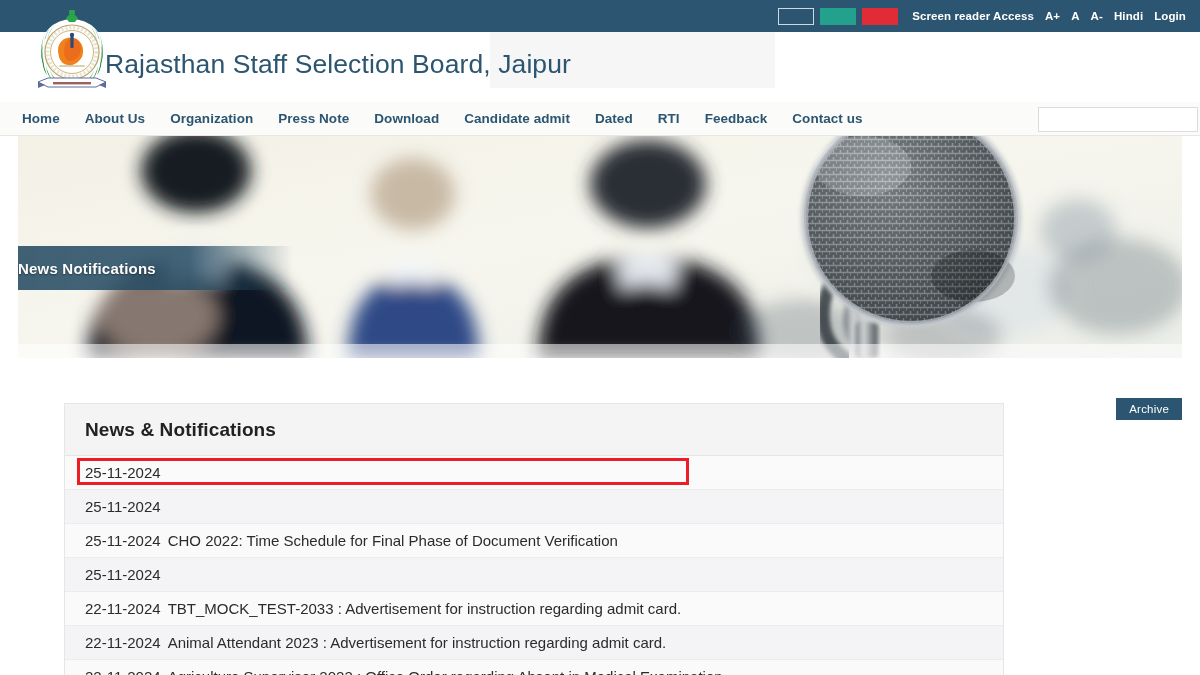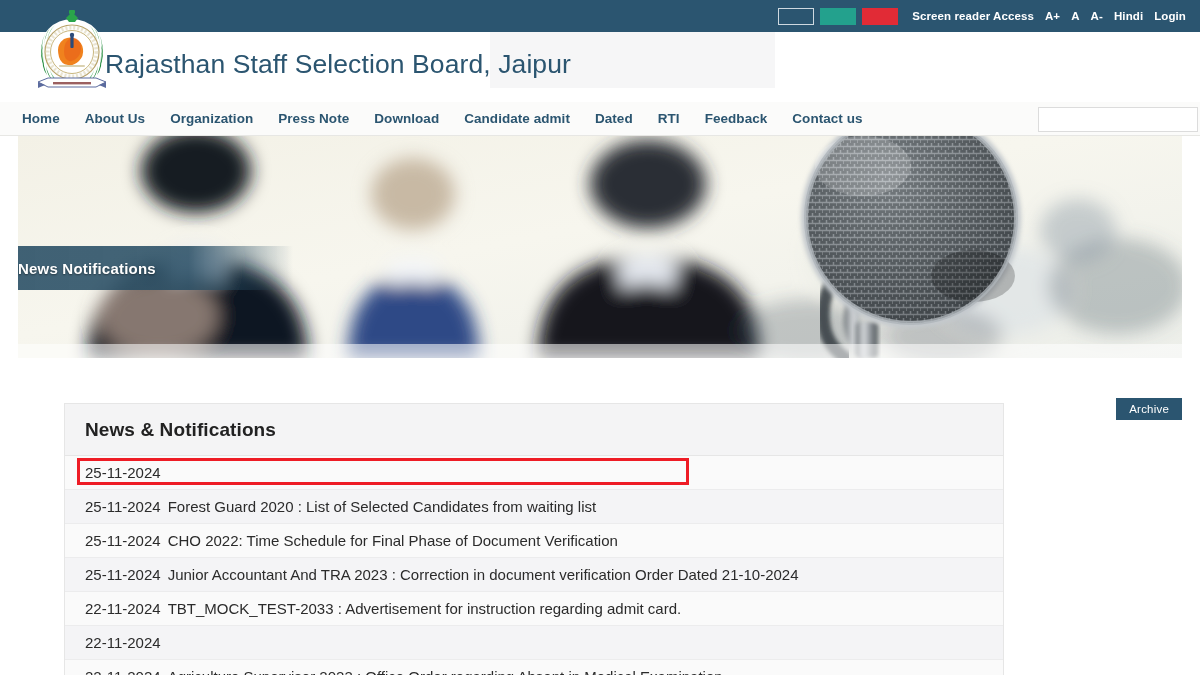--- a/index.html
+++ b/index.html
@@ -317,40 +317,39 @@
       <h2>News &amp; Notifications</h2>
     </div>
 
     <div class="news-row plain highlighted">
       <span class="hl-box"></span>
       <span class="news-date">25-11-2024</span>
     </div>
 
     <div class="news-row alt">
       <span class="news-date">25-11-2024</span>
-      <span>Forest Guard 2020 : List of Selected Candidates from waiting list</span>
     </div>
 
     <div class="news-row plain">
       <span class="news-date">25-11-2024</span>
       <span>CHO 2022: Time Schedule for Final Phase of Document Verification</span>
     </div>
 
     <div class="news-row alt">
       <span class="news-date">25-11-2024</span>
-      <span>Junior Accountant And TRA 2023 : Correction in document verification Order Dated 21-10-2024</span>
     </div>
 
     <div class="news-row plain">
       <span class="news-date">22-11-2024</span>
       <span>TBT_MOCK_TEST-2033 : Advertisement for instruction regarding admit card.</span>
     </div>
 
     <div class="news-row alt">
       <span class="news-date">22-11-2024</span>
+      <span>Animal Attendant 2023 : Advertisement for instruction regarding admit card.</span>
     </div>
 
     <div class="news-row plain">
       <span class="news-date">22-11-2024</span>
       <span>Agriculture Supervisor 2023 : Office Order regarding Absent in Medical Examination</span>
     </div>
   </div>
 
 </div>
 

